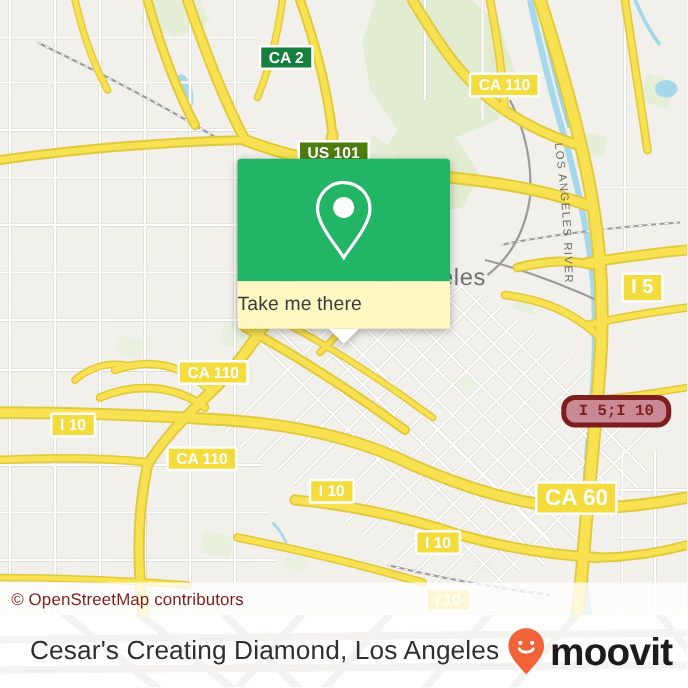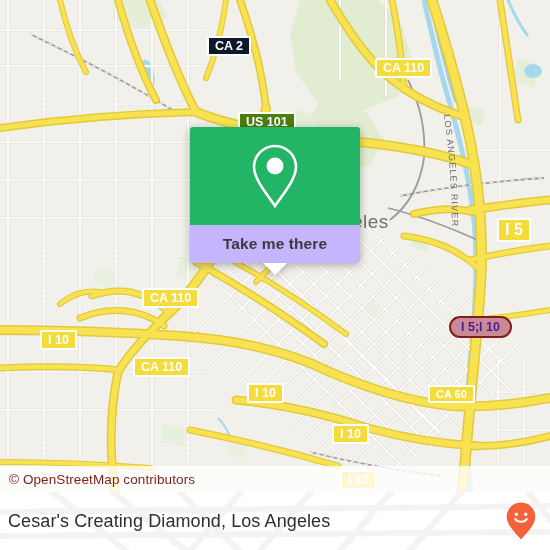--- a/index.html
+++ b/index.html
@@ -59,26 +59,25 @@
   #callout-top {
     height: 98px;
     border-radius: 3px 3px 0 0;
     display: flex;
     align-items: center;
     justify-content: center;
   }
   #callout-bottom {
     position: relative;
     height: 38px;
-    background: #c4b5fd;
+    background: #fef9c3;
     border-radius: 0 0 3px 3px;
     display: flex;
     align-items: center;
-    justify-content: center;
-    font-weight: bold;
+    justify-content: flex-start;
   }
   #callout-label {
     font-size: 15.5px;
     color: #3b3b3b;
     letter-spacing: 0.1px;
   }
   #callout-tail {
     position: absolute;
     left: 50%;
     bottom: -12px;
@@ -99,24 +98,24 @@
     background: #ffffff;
     overflow: hidden;
   }
   #footer-watermark {
     position: absolute;
     inset: 0;
     opacity: 1;
   }
   #footer-title {
     position: absolute;
-    left: 8px;
+    left: 24px;
     top: 50%;
     transform: translateY(-50%);
-    font-size: 18px;
+    font-size: 21px;
     color: #2f2f2f;
     white-space: nowrap;
     letter-spacing: 0.1px;
   }
   #footer-logo {
     position: absolute;
     right: 12px;
     top: 50%;
     transform: translateY(-50%);
     display: flex;
@@ -389,30 +388,30 @@
         <text id="city-label" x="352" y="228" font-family="Liberation Sans, sans-serif" font-size="19" fill="#6f6f6f" letter-spacing="0.5">eles</text>
 
         <text font-family="Liberation Sans, sans-serif" font-size="9" fill="#6b6b6b" letter-spacing="1.2">
           <textPath href="#riverpath" startOffset="4%">LOS ANGELES RIVER</textPath>
         </text>
         <path id="riverpath" d="M443 110 C449 150, 452 190, 452 232" fill="none" stroke="none"></path>
       </g>
     </svg>
 
     <div>
-      <div style="position:absolute;left:207px;top:36px;background:#0f172a;border:2px solid #ffffff;border-radius:2px;padding:1px 6px;font-size:12.5px;font-weight:bold;color:#ffffff;white-space:nowrap;">CA 2</div>
+      <div style="position:absolute;left:207px;top:36px;background:#15803d;border:2px solid #ffffff;border-radius:2px;padding:1px 6px;font-size:12.5px;font-weight:bold;color:#ffffff;white-space:nowrap;">CA 2</div>
       <div style="position:absolute;left:375px;top:58px;background:#f3dc3c;border:2px solid #ffffff;border-radius:2px;padding:1px 6px;font-size:12.5px;font-weight:bold;color:#ffffff;white-space:nowrap;">CA 110</div>
       <div style="position:absolute;left:238px;top:112px;background:#4d7c0f;border:2px solid #ffffff;border-radius:2px;padding:1px 6px;font-size:12.5px;font-weight:bold;color:#ffffff;white-space:nowrap;z-index:5;">US 101</div>
       <div style="position:absolute;left:497px;top:218px;background:#f3dc3c;border:2px solid #ffffff;border-radius:2px;padding:1px 6px;font-size:16px;font-weight:bold;color:#ffffff;white-space:nowrap;">I 5</div>
       <div style="position:absolute;left:142px;top:288px;background:#f3dc3c;border:2px solid #ffffff;border-radius:2px;padding:1px 6px;font-size:12.5px;font-weight:bold;color:#ffffff;white-space:nowrap;">CA 110</div>
-      <div style="position:absolute;left:449px;top:316px;background:#c98a96;border:2px solid #7f1d1d;border-radius:11px;padding:2px 10px;font-size:12.5px;font-weight:bold;color:#4c1d95;white-space:nowrap;">I 5;I 10</div>
+      <div style="position:absolute;left:449px;top:316px;background:#c98a96;border:4px solid #7f1d1d;border-radius:11px;padding:2px 10px;font-size:12.5px;font-weight:bold;color:#7f1d1d;white-space:nowrap;font-family:Liberation Mono, monospace;">I 5;I 10</div>
       <div style="position:absolute;left:40px;top:330px;background:#f3dc3c;border:2px solid #ffffff;border-radius:2px;padding:1px 6px;font-size:12.5px;font-weight:bold;color:#ffffff;white-space:nowrap;">I 10</div>
       <div style="position:absolute;left:133px;top:357px;background:#f3dc3c;border:2px solid #ffffff;border-radius:2px;padding:1px 6px;font-size:12.5px;font-weight:bold;color:#ffffff;white-space:nowrap;">CA 110</div>
       <div style="position:absolute;left:247px;top:383px;background:#f3dc3c;border:2px solid #ffffff;border-radius:2px;padding:1px 6px;font-size:12.5px;font-weight:bold;color:#ffffff;white-space:nowrap;">I 10</div>
-      <div style="position:absolute;left:428px;top:385px;background:#f3dc3c;border:2px solid #ffffff;border-radius:2px;padding:1px 6px;font-size:11px;font-weight:bold;color:#ffffff;white-space:nowrap;">CA 60</div>
+      <div style="position:absolute;left:428px;top:385px;background:#f3dc3c;border:2px solid #ffffff;border-radius:2px;padding:1px 6px;font-size:18px;font-weight:bold;color:#ffffff;white-space:nowrap;">CA 60</div>
       <div style="position:absolute;left:332px;top:424px;background:#f3dc3c;border:2px solid #ffffff;border-radius:2px;padding:1px 6px;font-size:12.5px;font-weight:bold;color:#ffffff;white-space:nowrap;">I 10</div>
       <div style="position:absolute;left:340px;top:470px;background:#f3dc3c;border:2px solid #ffffff;border-radius:2px;padding:1px 6px;font-size:12.5px;font-weight:bold;color:#ffffff;white-space:nowrap;">I 10</div>
     </div>
 
     <div id="attribution">
       <span class="attr-text">© OpenStreetMap contributors</span>
     </div>
   </div>
 
   <div id="callout">
@@ -445,16 +444,17 @@
       </g>
     </svg>
     <span id="footer-title">Cesar's Creating Diamond, Los Angeles</span>
     <div id="footer-logo">
       <svg width="34" height="40" viewBox="0 0 34 40">
         <path d="M17 1.5 C25.0 1.5 31.3 7.8 31.3 15.8 C31.3 24.5 21.5 33.0 17 38.5 C12.5 33.0 2.7 24.5 2.7 15.8 C2.7 7.8 9.0 1.5 17 1.5 Z" fill="#f4623a"></path>
         <circle cx="12.3" cy="13.2" r="1.7" fill="#ffffff"></circle>
         <circle cx="21.7" cy="13.2" r="1.7" fill="#ffffff"></circle>
         <path d="M11.3 18.0 C13.4 21.6 20.6 21.6 22.7 18.0" fill="none" stroke="#ffffff" stroke-width="2.1" stroke-linecap="round"></path>
       </svg>
+      <span id="moovit-wordmark">moovit</span>
     </div>
   </div>
 
 </div>
 
 </body></html>

